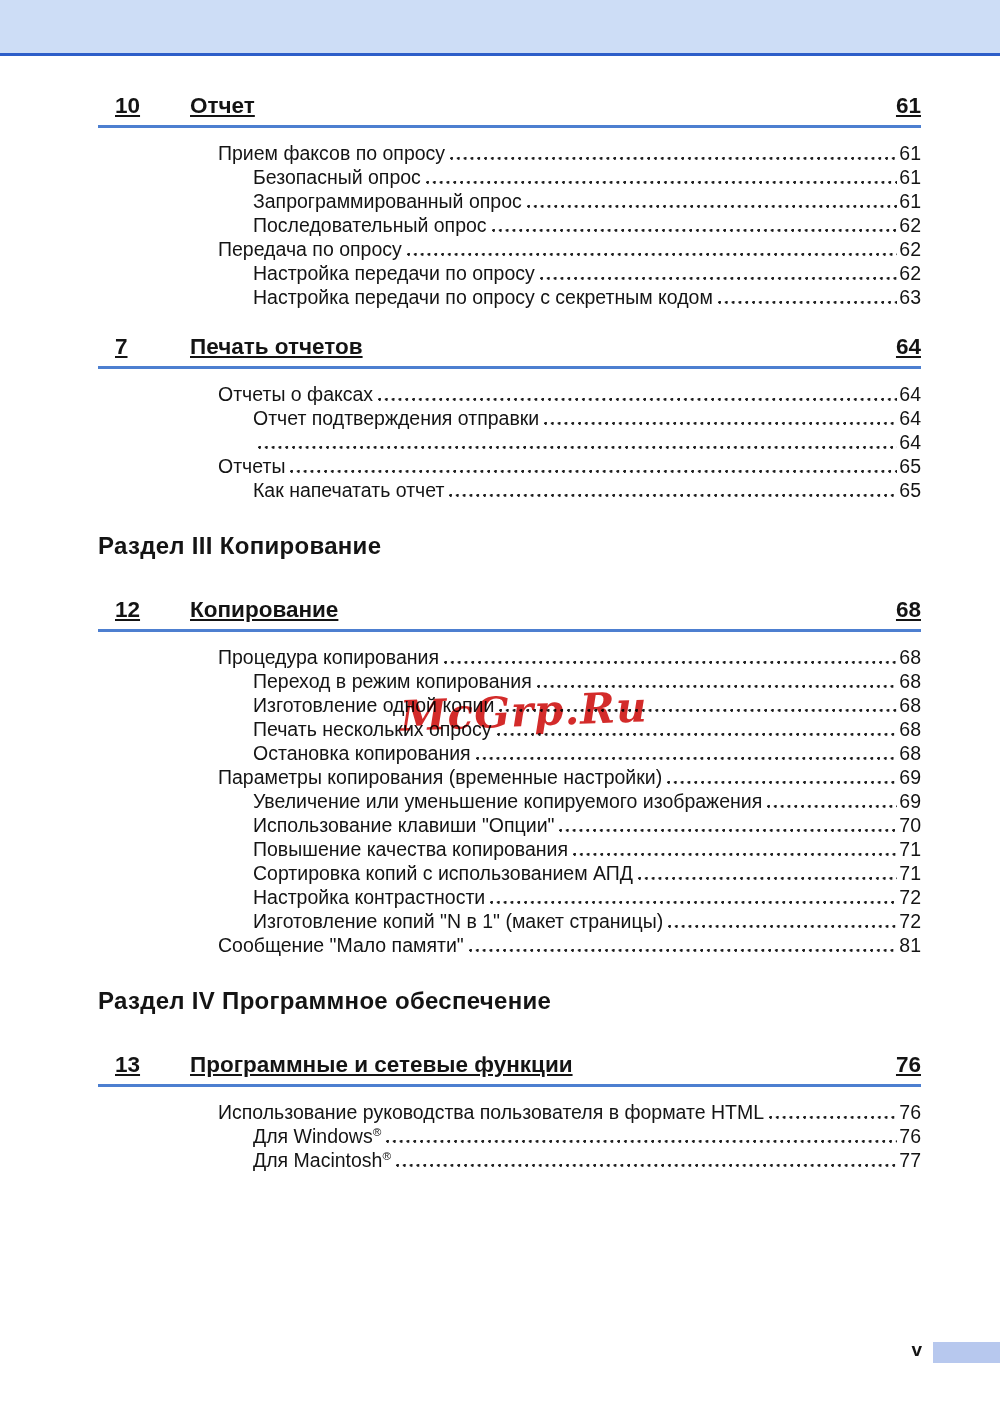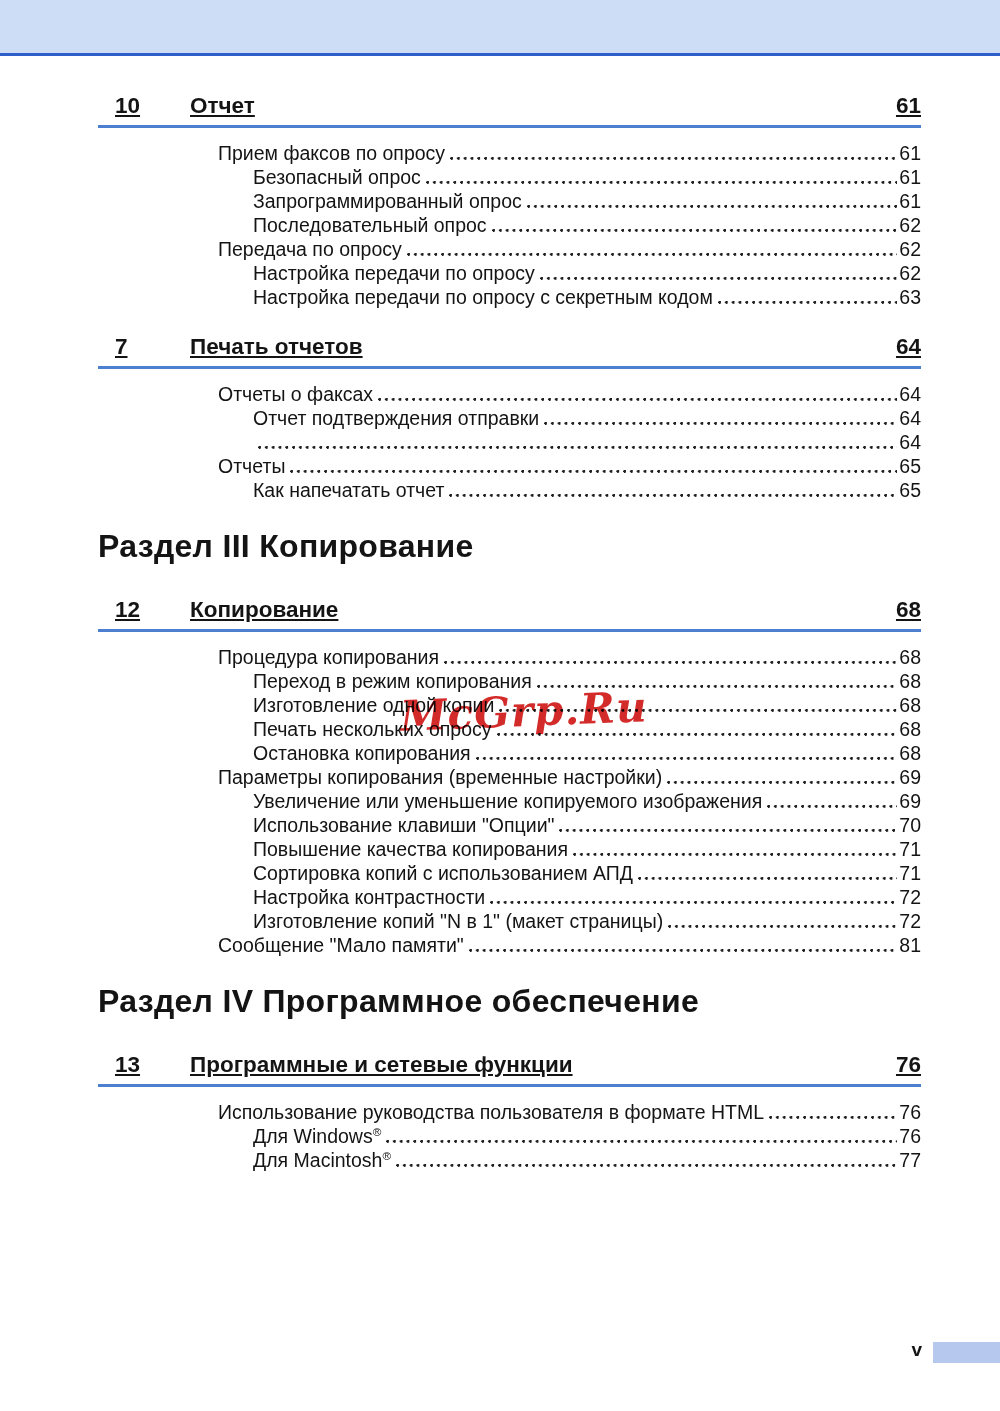--- a/index.html
+++ b/index.html
@@ -37,21 +37,21 @@
   .toc-text sup { font-size:60%; line-height:0; }
   .leader {
     flex:1 1 auto; align-self:flex-end;
     height:5px; margin:0 2px 4px 5px;
     background-image:radial-gradient(circle at 1.6px 2.4px, #1f1f1f 1.25px, transparent 1.6px);
     background-size:6.8px 5px; background-repeat:repeat-x;
   }
   .toc-page { white-space:nowrap; }
 
   .part-heading {
-    font-size:32px; font-weight:bold; line-height:40px;
+    font-size:24px; font-weight:bold; line-height:40px;
     letter-spacing:0.3px; margin-bottom:30px;
   }
 
   .watermark {
     position:absolute; left:400px; top:691px; z-index:5;
     font-family:"DejaVu Serif","Liberation Serif",serif;
     font-style:italic; font-weight:700; font-size:42px; line-height:1;
     color:var(--watermark,#ce1312);
     transform:rotate(-2.2deg); letter-spacing:1px;
     mix-blend-mode:multiply; opacity:0.9;

